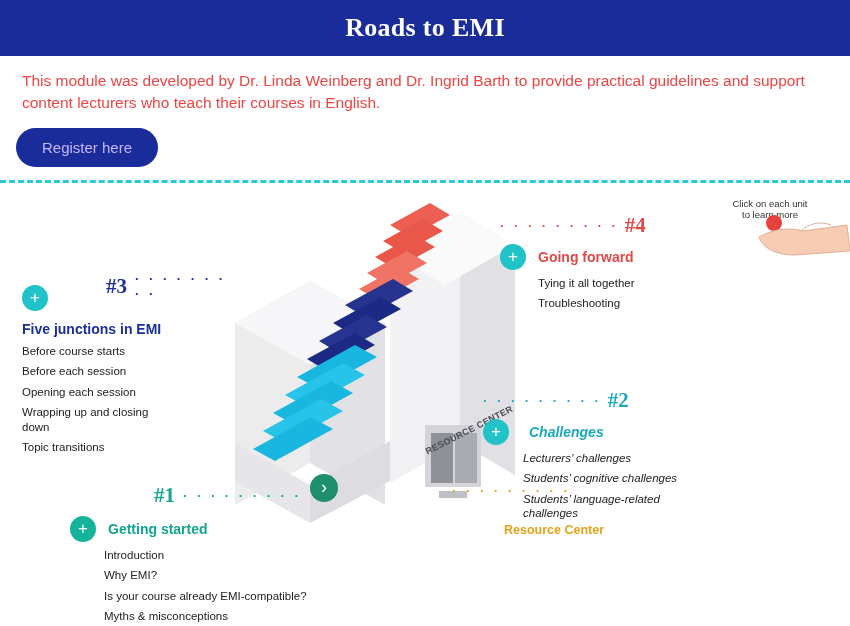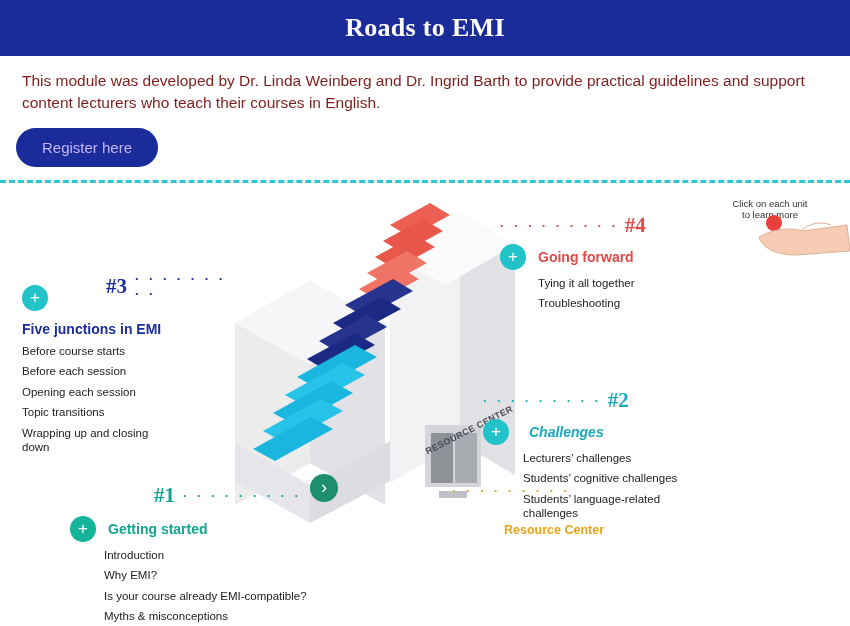--- a/index.html
+++ b/index.html
@@ -28,21 +28,21 @@
     font-weight: bold;
     font-family: "Liberation Serif", serif;
     letter-spacing: .3px;
   }
   
   .intro {
     padding: 14px 22px 0 22px;
   }
   .intro-text {
     font-size: 15.5px;
-    color: #7f1d1d;
+    color: #ef4444;
     line-height: 1.42;
     max-width: 790px;
   }
   .register-wrap {
     padding: 14px 0 0 16px;
   }
   .register-btn {
     display: inline-block;
     background: #1a2c99;
     color: #c4b5fd;
@@ -252,35 +252,35 @@
       <span class="dots c-blue" style="margin-left:8px;">· · · · · · · · ·</span>
     </div>
     <div style="display:flex; align-items:center; margin-top:-16px;">
       <span class="plus">+</span>
     </div>
     <div class="unit-title c-blue" style="margin-top:10px;">Five junctions in EMI</div>
     <div style="margin-top:7px;">
       <div class="unit-item">Before course starts</div>
       <div class="unit-item">Before each session</div>
       <div class="unit-item">Opening each session</div>
+      <div class="unit-item" style="width:130px;">Wrapping up and closing down</div>
       <div class="unit-item">Topic transitions</div>
-      <div class="unit-item" style="width:130px;">Wrapping up and closing down</div>
     </div>
   </div>
 
   <div class="unit" style="left:455px; top:205px; width:250px;">
     <div style="display:flex; align-items:center;">
       <span class="dots c-teal" style="margin-left:28px;">· · · · · · · · ·</span>
       <span class="unit-num c-teal" style="margin-left:6px;">#2</span>
     </div>
     <div style="display:flex; align-items:center; margin-top:6px;">
       <span class="plus" style="margin-left:28px;">+</span>
       <span class="unit-title c-teal" style="margin-left:20px;font-style:italic;">Challenges</span>
     </div>
-    <div style="margin-left:68px; margin-top:4px;">
+    <div style="margin-left:68px; margin-top:4px;font-style:italic;">
       <div class="unit-item">Lecturers’ challenges</div>
       <div class="unit-item">Students’ cognitive challenges</div>
       <div class="unit-item">Students’ language-related challenges</div>
     </div>
   </div>
 
   <div style="position:absolute; left:452px; top:300px; display:flex; align-items:center;">
     <span class="dots c-orange">· · · · · · · · ·</span>
   </div>
   <div class="res-label c-orange" style="left:504px; top:340px;">Resource Center</div>

